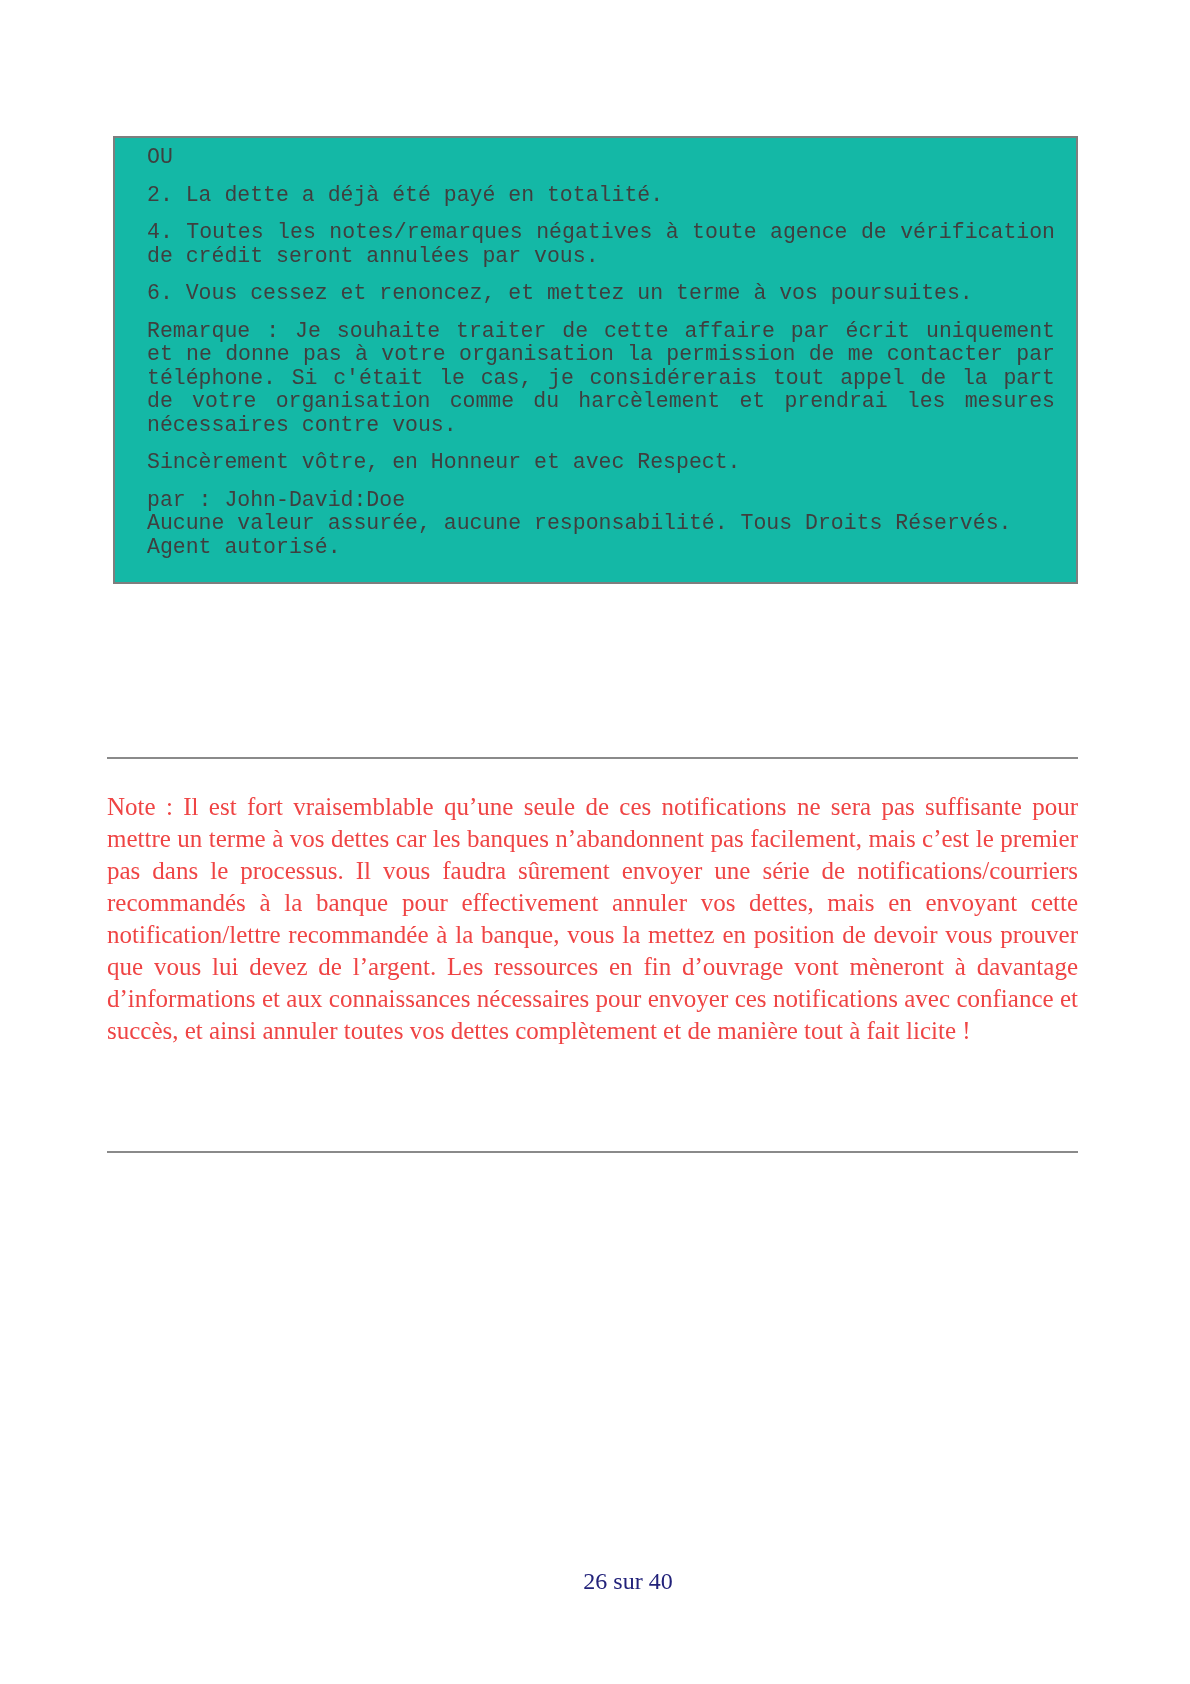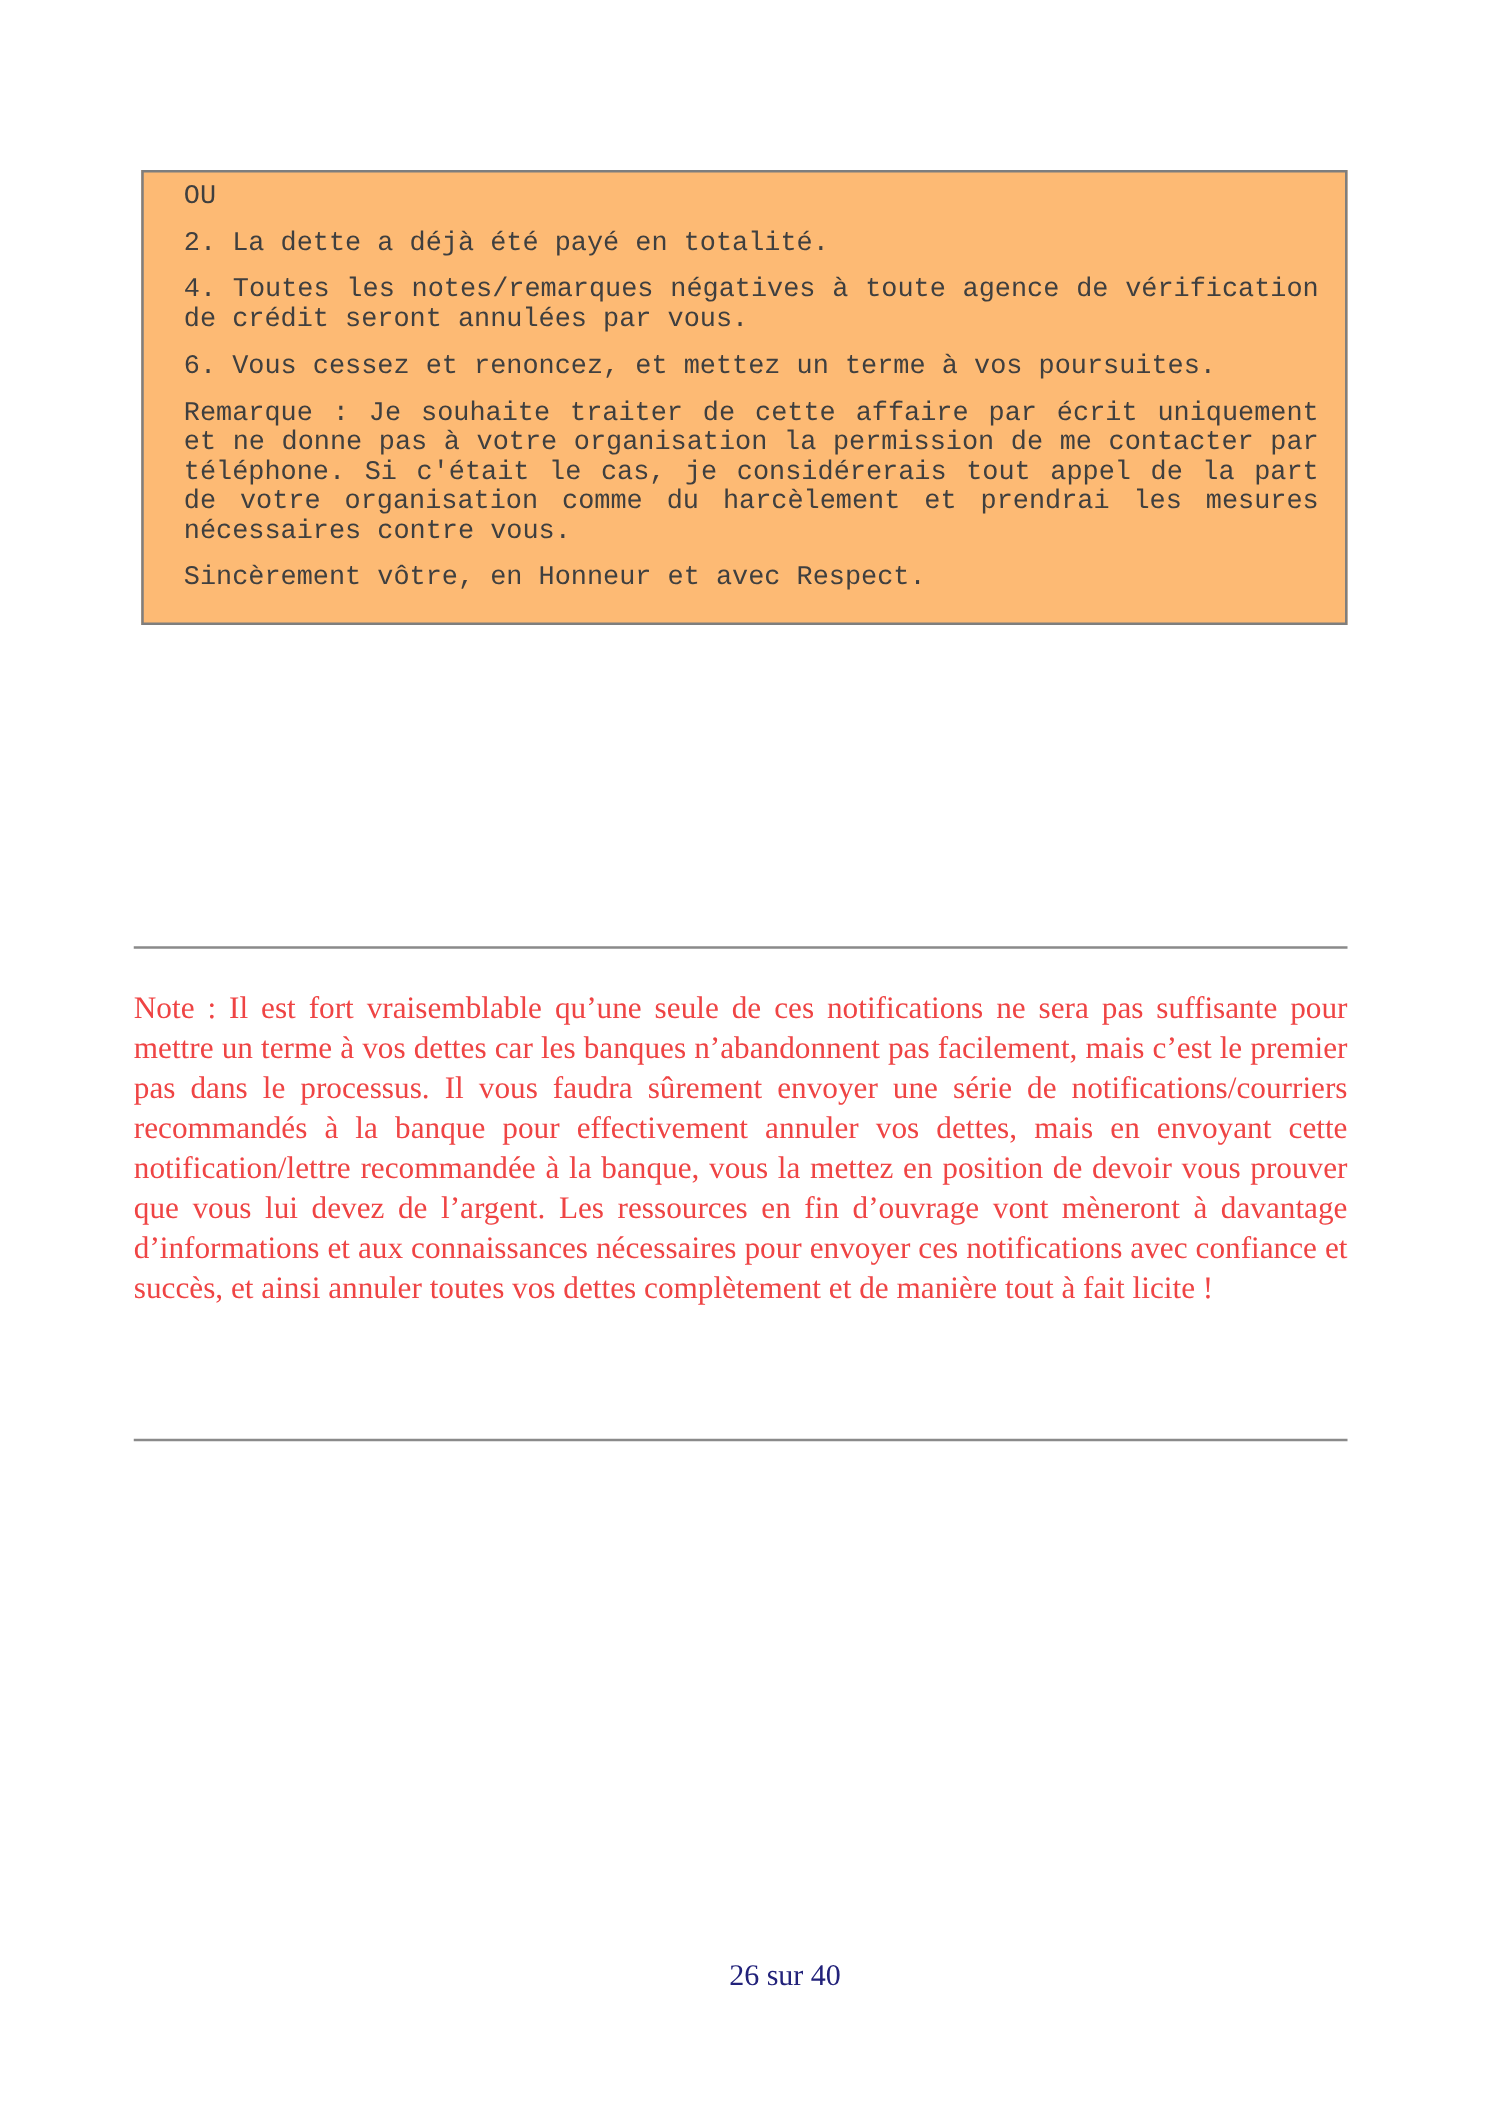--- a/index.html
+++ b/index.html
@@ -13,21 +13,21 @@
     height: 1684px;
     font-family: "Liberation Serif", serif;
     overflow: hidden;
   }
   .notice-box {
     position: absolute;
     left: 113px;
     top: 136px;
     width: 965px;
     box-sizing: border-box;
-    background: #fdba74;
+    background: #14b8a6;
     border: 2px solid #7e7e7e;
     padding: 8px 21px 23px 32px;
   }
   .notice-box p {
     margin: 0 0 14px 0;
     font-family: "Liberation Mono", "DejaVu Sans Mono", monospace;
     font-size: 21.5px;
     line-height: 23.5px;
     color: #3f3f3f;
     text-align: justify;
@@ -72,20 +72,23 @@
 </head>
 <body>
 
 <div class="notice-box">
     <p>OU</p>
     <p>2. La dette a déjà été payé en totalité.</p>
     <p>4. Toutes les notes/remarques négatives à toute agence de vérification de crédit seront annulées par vous.</p>
     <p>6. Vous cessez et renoncez, et mettez un terme à vos poursuites.</p>
     <p>Remarque : Je souhaite traiter de cette affaire par écrit uniquement et ne donne pas à votre organisation la permission de me contacter par téléphone. Si c'était le cas, je considérerais tout appel de la part de votre organisation comme du harcèlement et prendrai les mesures nécessaires contre vous.</p>
     <p>Sincèrement vôtre, en Honneur et avec Respect.</p>
+    <p>par : John-David:Doe
+Aucune valeur assurée, aucune responsabilité. Tous Droits Réservés.
+Agent autorisé.</p>
   </div>
 
 <div class="rule rule-top"></div>
 
 <p class="note-paragraph">Note : Il est fort vraisemblable qu’une seule de ces notifications ne sera pas suffisante pour mettre un terme à vos dettes car les banques n’abandonnent pas facilement, mais c’est le premier pas dans le processus. Il vous faudra sûrement envoyer une série de notifications/courriers recommandés à la banque pour effectivement annuler vos dettes, mais en envoyant cette notification/lettre recommandée à la banque, vous la mettez en position de devoir vous prouver que vous lui devez de l’argent. Les ressources en fin d’ouvrage vont mèneront à davantage d’informations et aux connaissances nécessaires pour envoyer ces notifications avec confiance et succès, et ainsi annuler toutes vos dettes complètement et de manière tout à fait licite !</p>
 
 <div class="rule rule-bottom"></div>
 
 <div class="page-number">26 sur 40</div>
 

